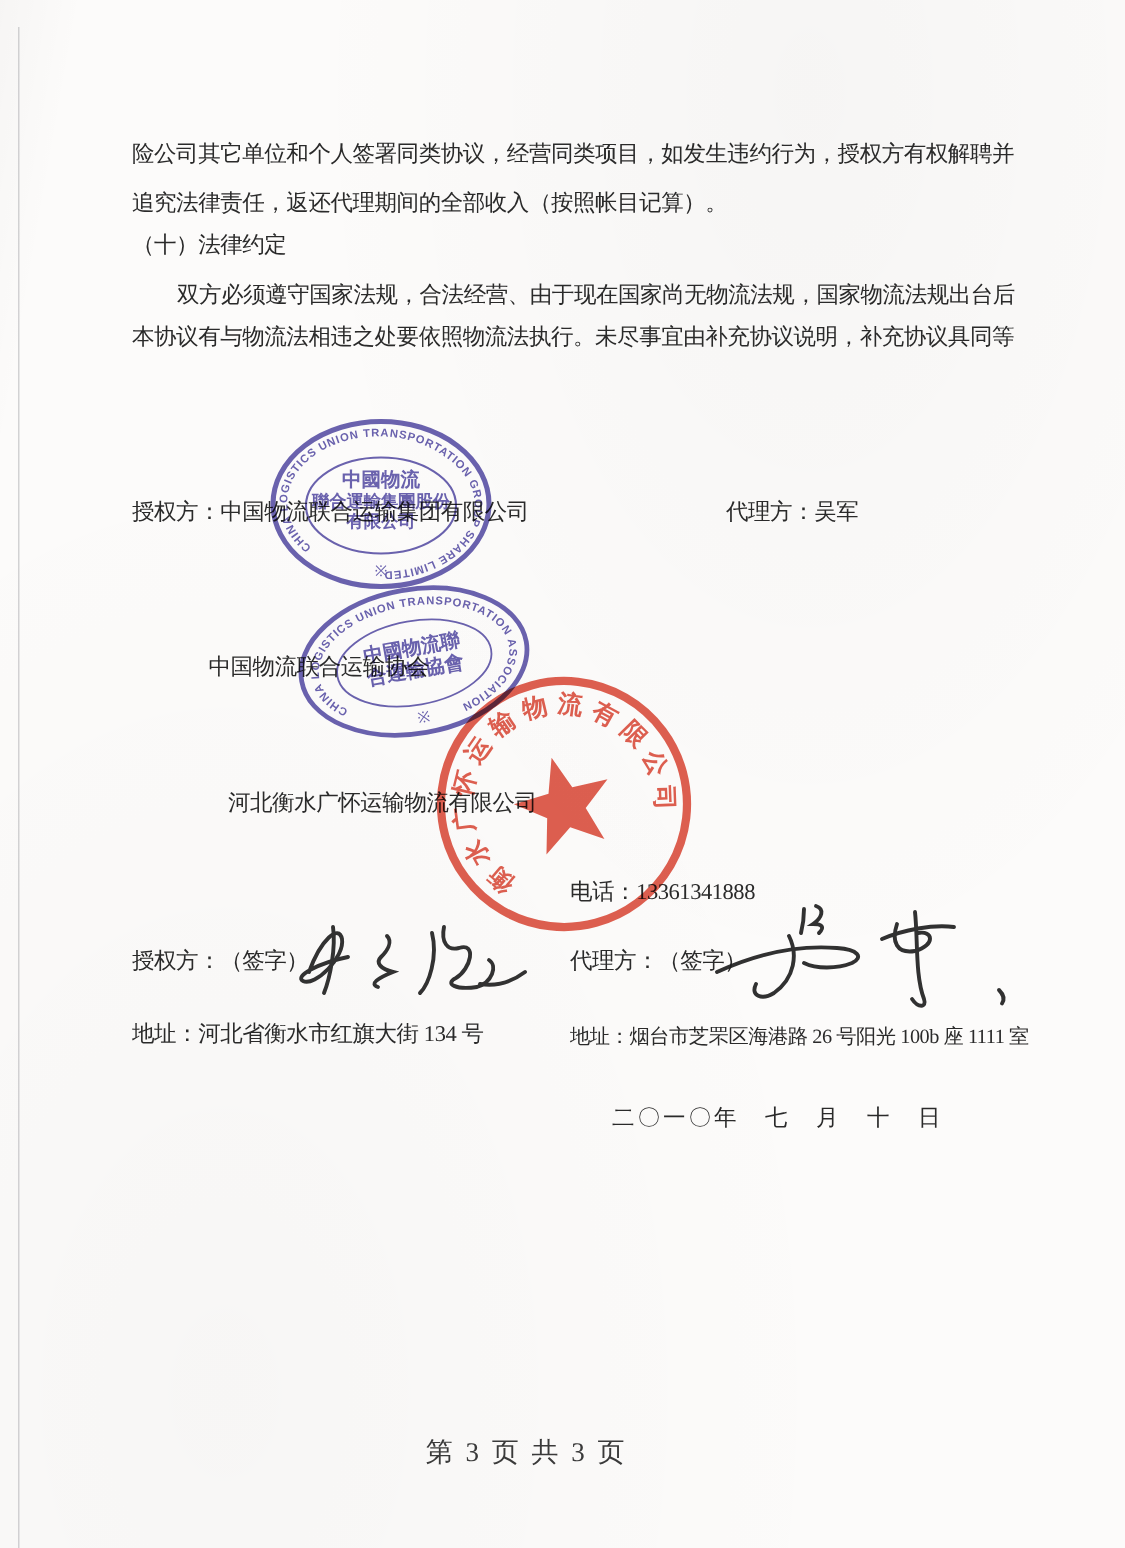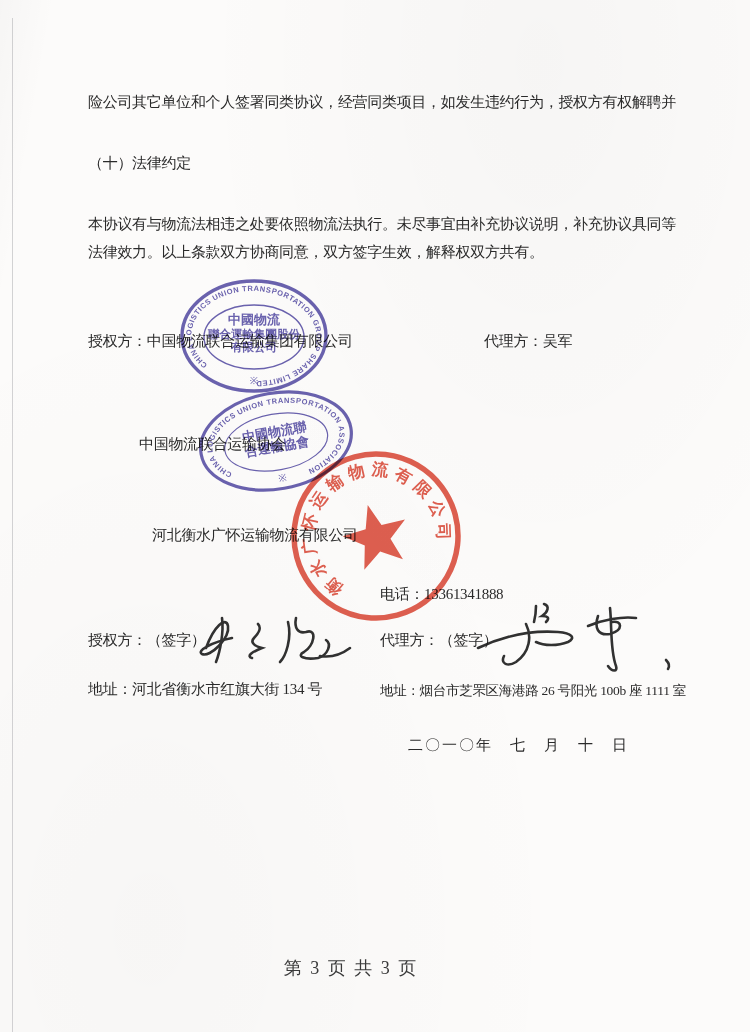--- a/index.html
+++ b/index.html
@@ -26,23 +26,24 @@
   svg text{font-family:"Liberation Sans","DejaVu Sans",sans-serif;}
   svg text.cjk{font-family:"Liberation Serif","DejaVu Serif",serif;}
 </style>
 </head>
 <body>
 
 <div class="paper">
   <div class="edge-line"></div>
 
   <div class="tline" style="top:93px">险公司其它单位和个人签署同类协议，经营同类项目，如发生违约行为，授权方有权解聘并</div>
+  <div class="tline" style="top:126px">追究法律责任，返还代理期间的全部收入（按照帐目记算）。</div>
   <div class="tline" style="top:154px">（十）法律约定</div>
+  <div class="tline indent" style="top:187px">双方必须遵守国家法规，合法经营、由于现在国家尚无物流法规，国家物流法规出台后</div>
   <div class="tline" style="top:215px">本协议有与物流法相违之处要依照物流法执行。未尽事宜由补充协议说明，补充协议具同等</div>
-  <div class="tline" style="top:243px">法律效力。以上条款双方协商同意，双方签字生效，解释权双方共有。</div>
 
   <div class="tline" style="top:332px">
     <span>授权方：</span><span>中国物流联合运输集团有限公司</span>
   </div>
   <div class="tline" style="top:332px;left:484px">
     <span>代理方：</span><span>吴军</span>
   </div>
   <div class="tline" style="top:435px;left:139px">中国物流联合运输协会</div>
   <div class="tline" style="top:526px;left:152px">河北衡水广怀运输物流有限公司</div>
 

